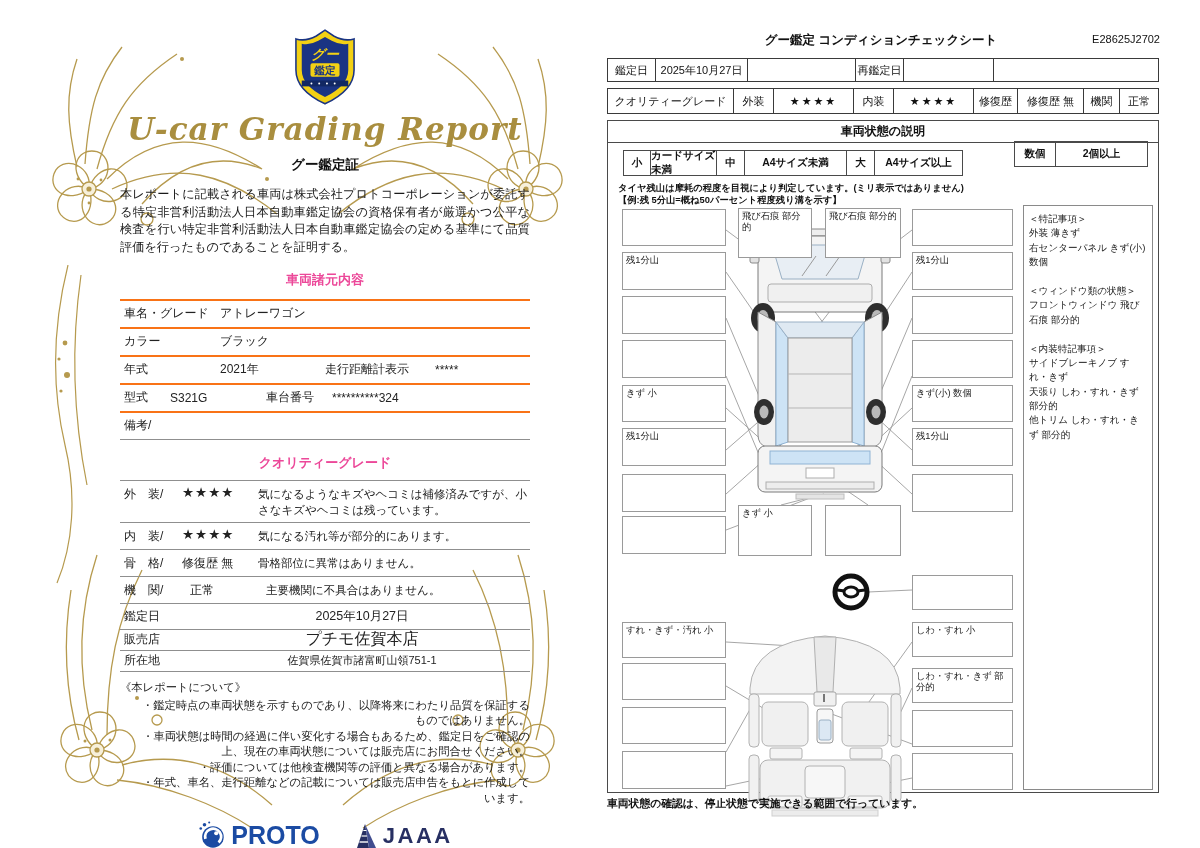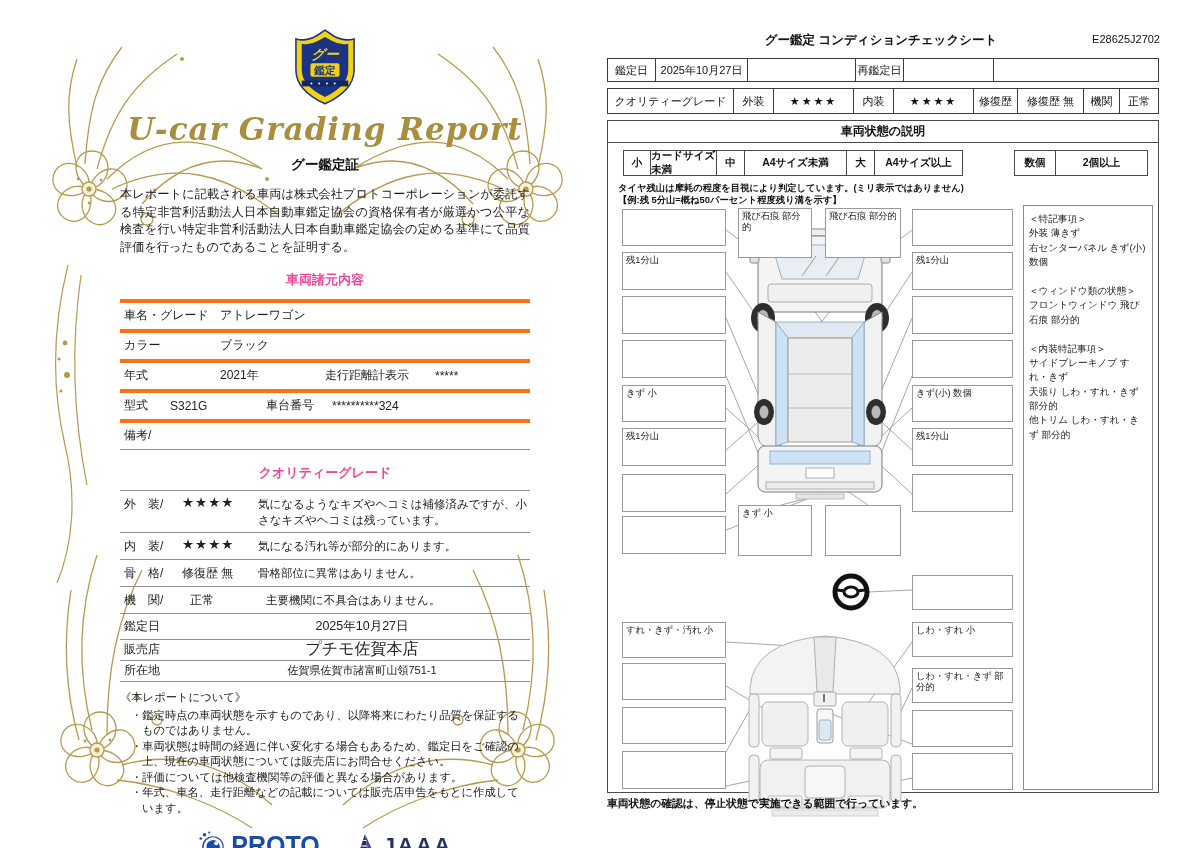--- a/index.html
+++ b/index.html
@@ -18,36 +18,36 @@
     font-style:italic;font-weight:bold;color:#a98e3f;font-size:31px;margin-top:2px;
     letter-spacing:1px;
   }
   .cert-subtitle{text-align:center;font-weight:bold;font-size:13.5px;margin-top:9px;color:#111;}
   .cert-statement{
     margin-top:12px;font-family:"Liberation Serif","DejaVu Serif",serif;
     font-size:12.2px;line-height:1.45;text-align:justify;color:#1a1a1a;
   }
   .section-title{text-align:center;font-weight:bold;font-size:13px;margin-top:14px;color:#ec4899;}
   .spec-table{margin-top:10px;}
-  .srow{display:flex;align-items:center;border-top:4px solid #f97316;height:26px;font-size:12px;}
+  .srow{display:flex;align-items:center;border-top:2px solid #f97316;height:26px;font-size:12px;}
   .spec-table .last{border-bottom:1px solid #8f8f8f;}
   .srow .lab{flex:none;}
   .grade-table{margin-top:8px;}
   .grow{display:flex;border-top:1px solid #8f8f8f;font-size:11.5px;align-items:flex-start;padding:5px 0 4px 0;}
   .grow .glab{flex:none;width:58px;padding-left:4px;font-size:12px;}
   .grow .gval{flex:none;width:76px;font-size:12px;}
   .grow .stars{letter-spacing:1px;font-size:13.5px;line-height:1;}
   .grow .gdesc{flex:1;line-height:1.4;}
   .mrow{display:flex;border-top:1px solid #8f8f8f;align-items:center;font-size:12px;}
   .mrow .lab{flex:none;width:70px;padding-left:4px;}
   .mrow .val{flex:1;text-align:center;}
   .grade-table .last{border-bottom:1px solid #8f8f8f;}
   .notes{margin-top:8px;font-family:"Liberation Serif","DejaVu Serif",serif;font-size:11.3px;line-height:1.38;color:#1a1a1a;}
   .notes .ntitle{margin-bottom:2px;}
-  .notes .nitem{padding-left:22px;text-indent:-11px;}
+  .notes .nitem{padding-left:22px;text-indent:-11px;text-align:right;}
   .logos{display:flex;justify-content:center;align-items:center;gap:34px;margin-top:14px;}
   .proto-logo{display:flex;align-items:center;gap:4px;}
   .proto-text{font-weight:bold;font-size:25px;color:#1b4ba3;letter-spacing:0px;}
   .jaaa-logo{display:flex;align-items:center;gap:5px;}
   .jaaa-text{font-weight:bold;font-size:22px;color:#272f62;letter-spacing:2.5px;}
   
   .right-page{position:absolute;left:600px;top:30px;width:562px;height:810px;}
   .sheet-title{position:absolute;left:0;right:0;top:2px;text-align:center;font-weight:bold;font-size:12.5px;color:#111;}
   .sheet-code{position:absolute;right:2px;top:3px;font-size:11px;color:#111;}
   .hrow{position:absolute;left:7px;width:552px;display:flex;border:1px solid #3a3a3a;background:#fff;box-sizing:border-box;}
@@ -320,21 +320,21 @@
   <div class="band">車両状態の説明</div>
 
   <div class="legend" style="left:23px;top:120px;">
     <div class="lcell" style="width:28px;">小</div>
     <div class="lcell" style="width:66px;">カードサイズ未満</div>
     <div class="lcell" style="width:28px;">中</div>
     <div class="lcell" style="width:102px;">A4サイズ未満</div>
     <div class="lcell" style="width:28px;">大</div>
     <div class="lcell" style="width:88px;">A4サイズ以上</div>
   </div>
-  <div class="legend" style="left:414px;top:120px;justify-content:flex-end;">
+  <div class="legend" style="left:414px;top:111px;justify-content:flex-end;">
     <div class="lcell" style="width:42px;">数個</div>
     <div class="lcell" style="width:92px;">2個以上</div>
   </div>
 
   <div class="tire-note" style="top:152px;">タイヤ残山は摩耗の程度を目視により判定しています。(ミリ表示ではありません)</div>
   <div class="tire-note" style="top:164px;">【例:残 5分山=概ね50パーセント程度残り溝を示す】</div>
 
   <svg style="position:absolute;left:0;top:0;" width="562" height="810" viewBox="0 0 562 810">
     <g stroke="#9c9c9c" stroke-width="0.9">
       <line x1="126" y1="200" x2="196" y2="252"></line>

